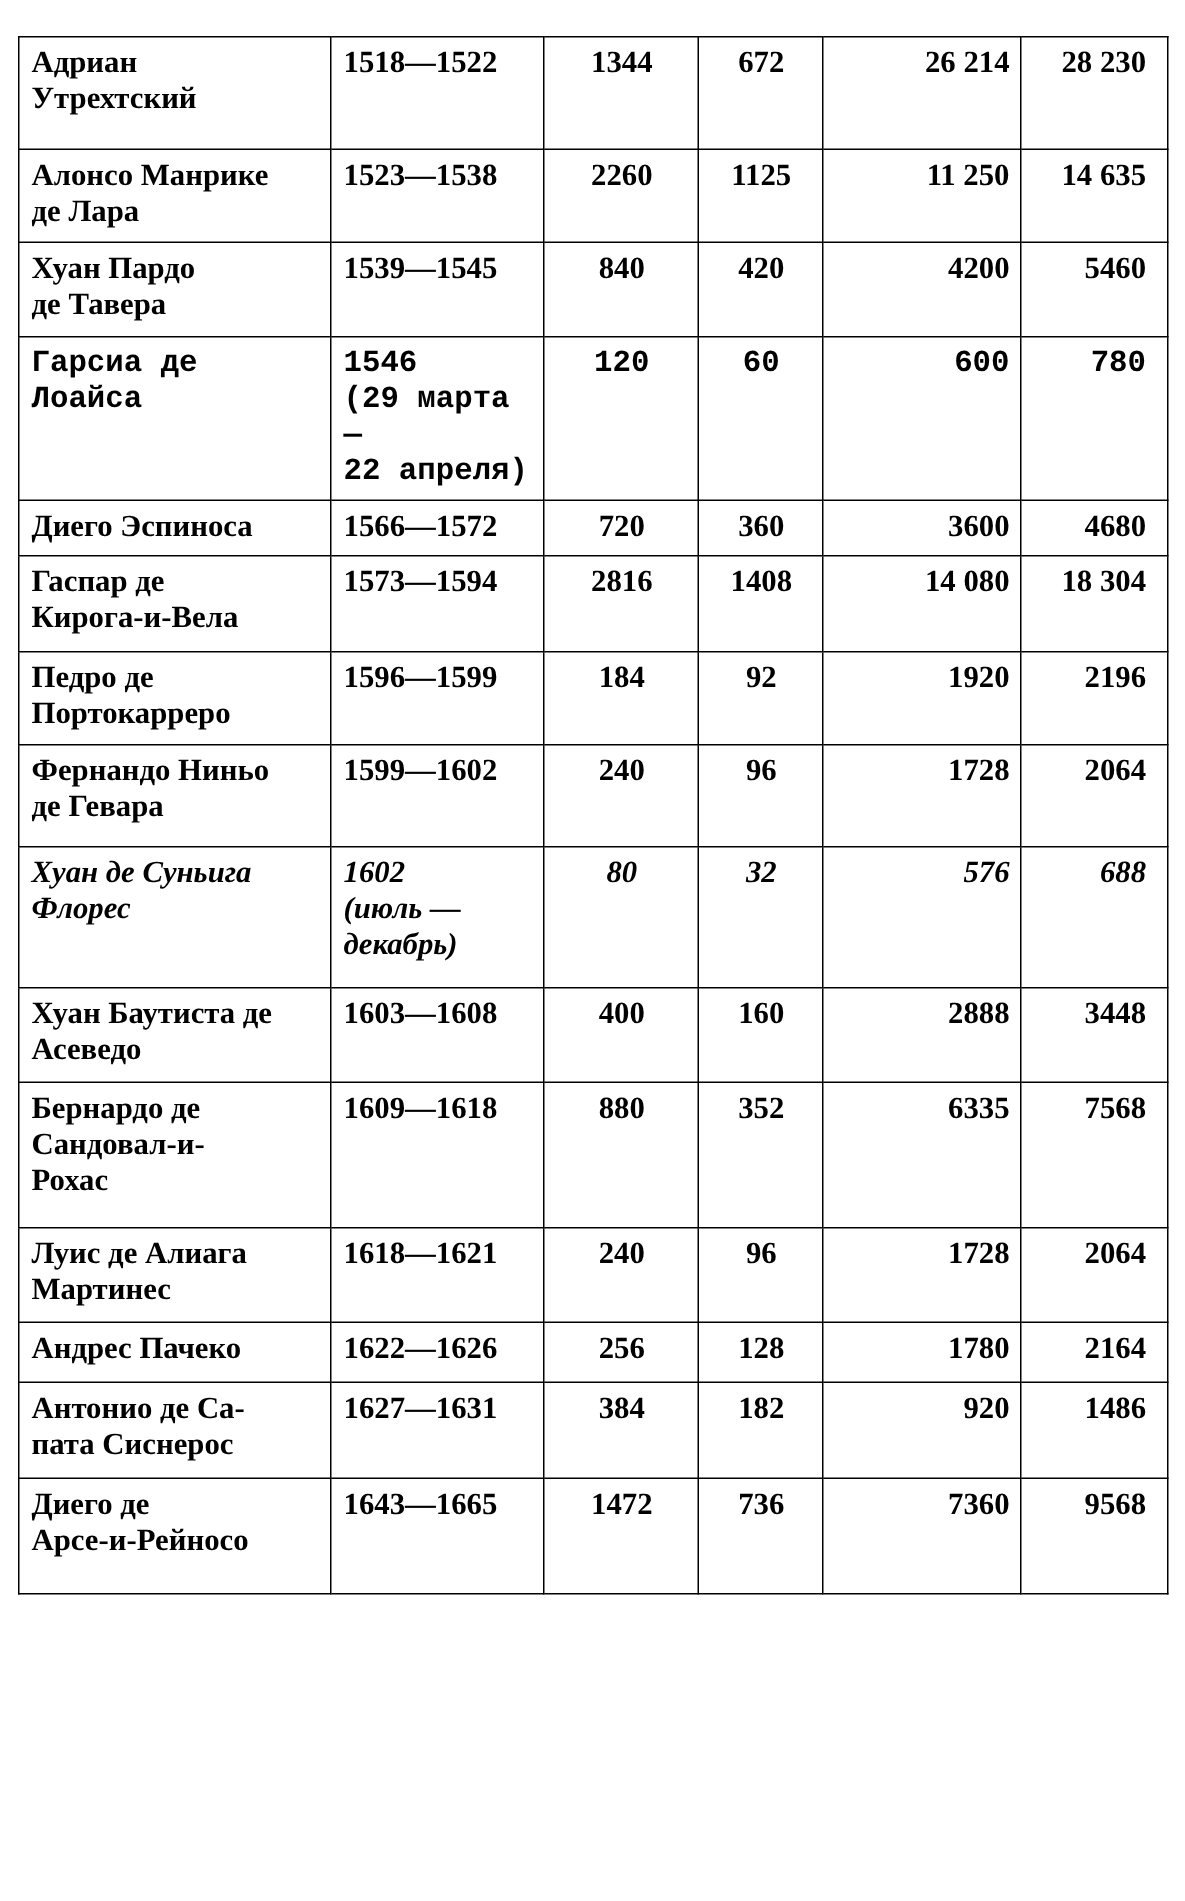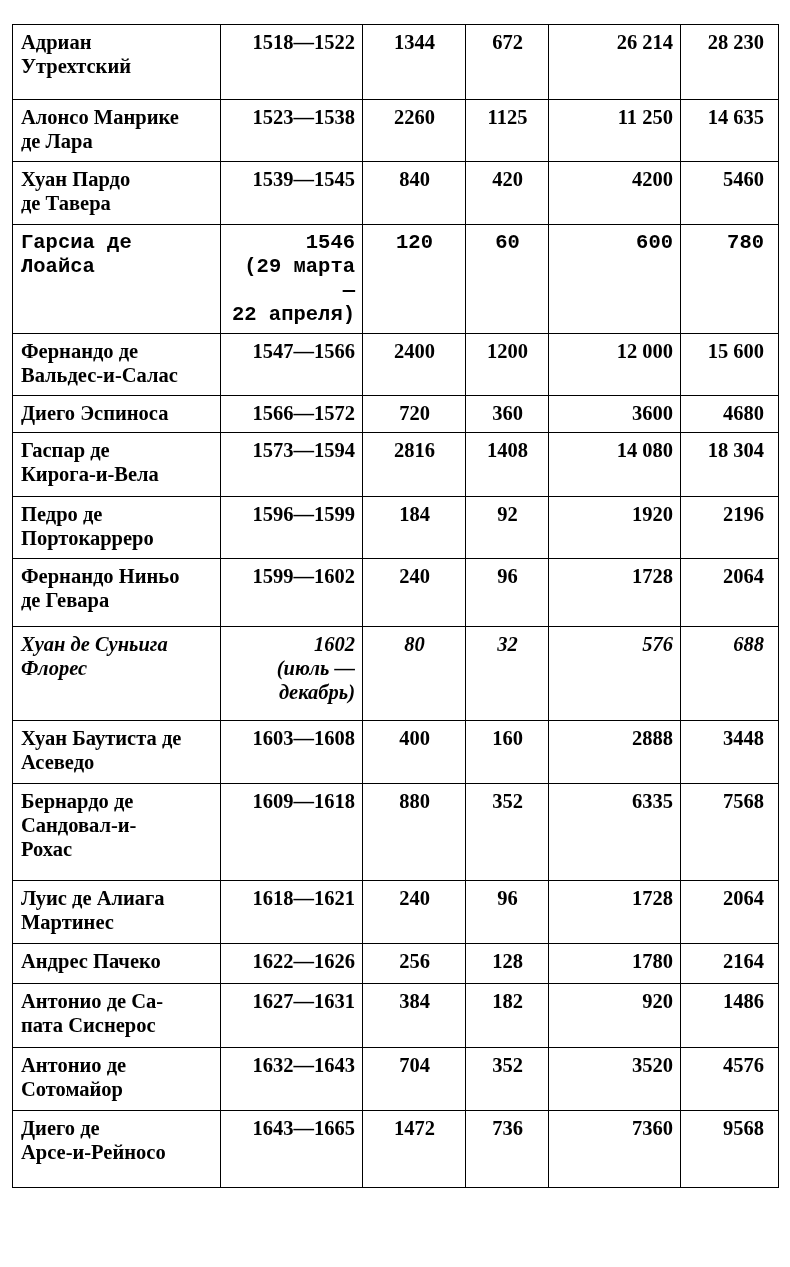--- a/index.html
+++ b/index.html
@@ -38,21 +38,21 @@
   table.data-table col.c-n6    { width: 98px; }
 
   table.data-table td {
     border: 1.6px solid #000000;
     vertical-align: top;
     padding: 6px 7px 6px 8px;
     white-space: pre-line;
     word-break: normal;
   }
   td.cell-name  { text-align: left; }
-  td.cell-years { text-align: right; }
+  td.cell-years { text-align: left; }
   td.cell-num-c { text-align: center; padding-left: 4px; padding-right: 4px; }
   td.cell-num-r { text-align: right; padding-right: 18px; }
   td.cell-num-r.last { padding-right: 14px; }
 </style>
 </head>
 <body>
 
 <div id="table-wrap">
   <table class="data-table">
     <colgroup>
@@ -94,29 +94,20 @@
         <tr style="height: 100px; font-family: Liberation Mono, monospace;">
           <td class="cell-name">Гарсиа де Лоайса</td>
           <td class="cell-years">1546
 (29 марта —
 22 апреля)</td>
           <td class="cell-num-c">120</td>
           <td class="cell-num-c">60</td>
           <td class="cell-num-r">600</td>
           <td class="cell-num-r last">780</td>
         </tr>
-        <tr style="height: 62px;">
-          <td class="cell-name">Фернандо де
-Вальдес-и-Салас</td>
-          <td class="cell-years">1547—1566</td>
-          <td class="cell-num-c">2400</td>
-          <td class="cell-num-c">1200</td>
-          <td class="cell-num-r">12 000</td>
-          <td class="cell-num-r last">15 600</td>
-        </tr>
         <tr style="height: 32px;">
           <td class="cell-name">Диего Эспиноса</td>
           <td class="cell-years">1566—1572</td>
           <td class="cell-num-c">720</td>
           <td class="cell-num-c">360</td>
           <td class="cell-num-r">3600</td>
           <td class="cell-num-r last">4680</td>
         </tr>
         <tr style="height: 64px; margin-top: 44px;">
           <td class="cell-name">Гаспар де
@@ -194,29 +185,20 @@
         </tr>
         <tr style="height: 64px; padding-left: 32px;">
           <td class="cell-name">Антонио де Са-
 пата Сиснерос</td>
           <td class="cell-years">1627—1631</td>
           <td class="cell-num-c">384</td>
           <td class="cell-num-c">182</td>
           <td class="cell-num-r">920</td>
           <td class="cell-num-r last">1486</td>
         </tr>
-        <tr style="height: 63px;">
-          <td class="cell-name">Антонио де
-Сотомайор</td>
-          <td class="cell-years">1632—1643</td>
-          <td class="cell-num-c">704</td>
-          <td class="cell-num-c">352</td>
-          <td class="cell-num-r">3520</td>
-          <td class="cell-num-r last">4576</td>
-        </tr>
         <tr style="height: 77px;">
           <td class="cell-name">Диего де
 Арсе-и-Рейносо</td>
           <td class="cell-years">1643—1665</td>
           <td class="cell-num-c">1472</td>
           <td class="cell-num-c">736</td>
           <td class="cell-num-r">7360</td>
           <td class="cell-num-r last">9568</td>
         </tr>
       </tbody>

